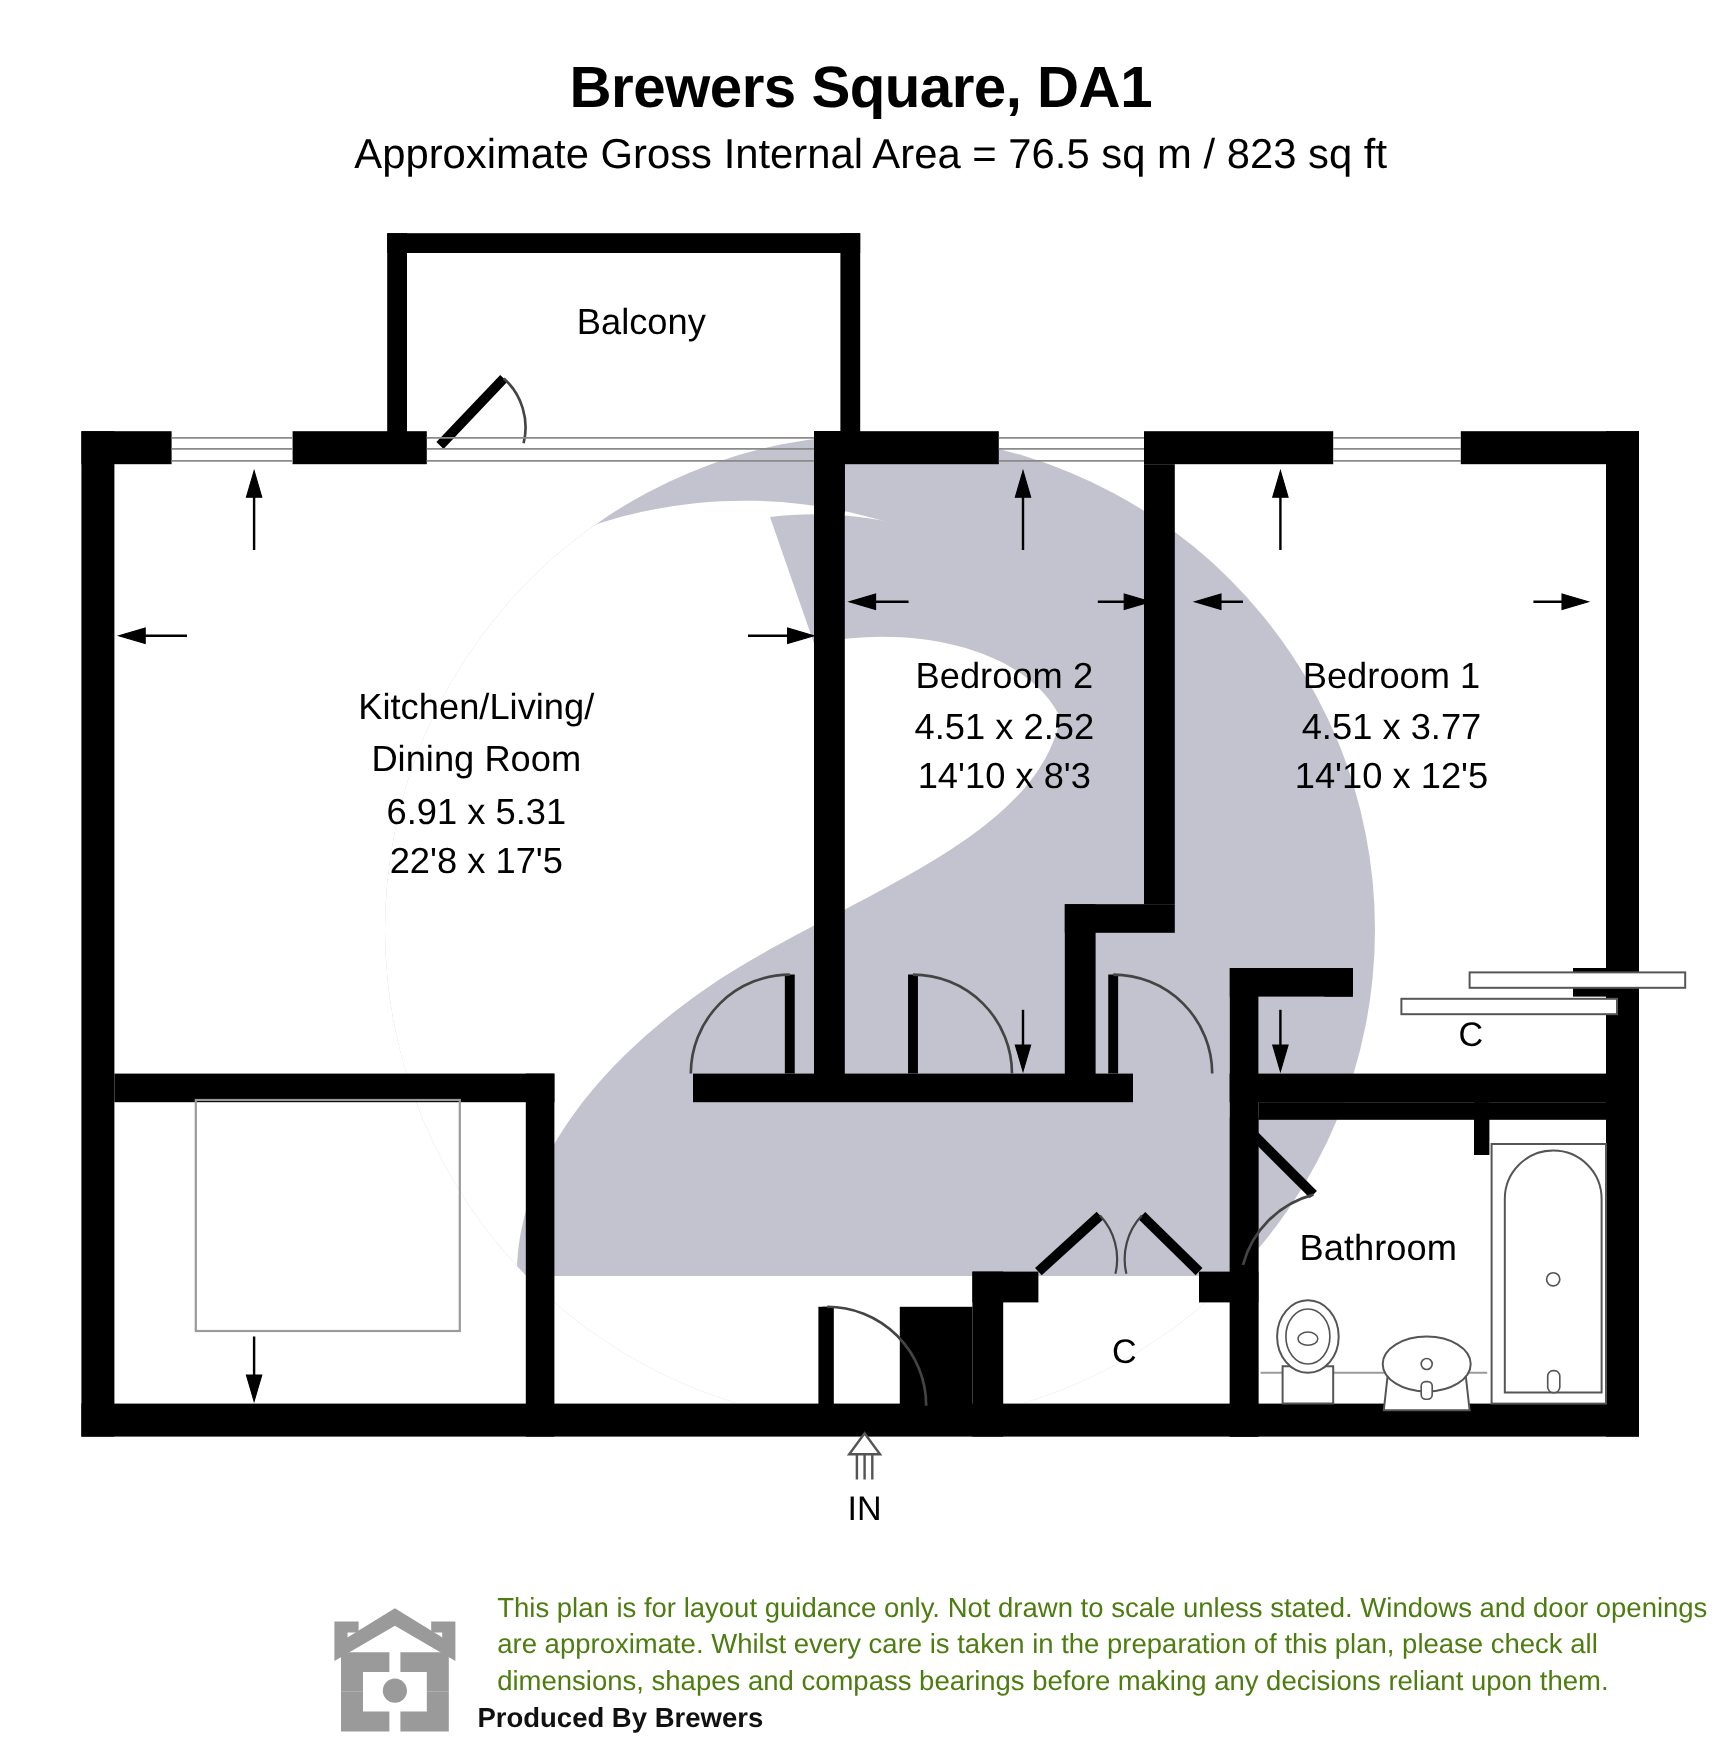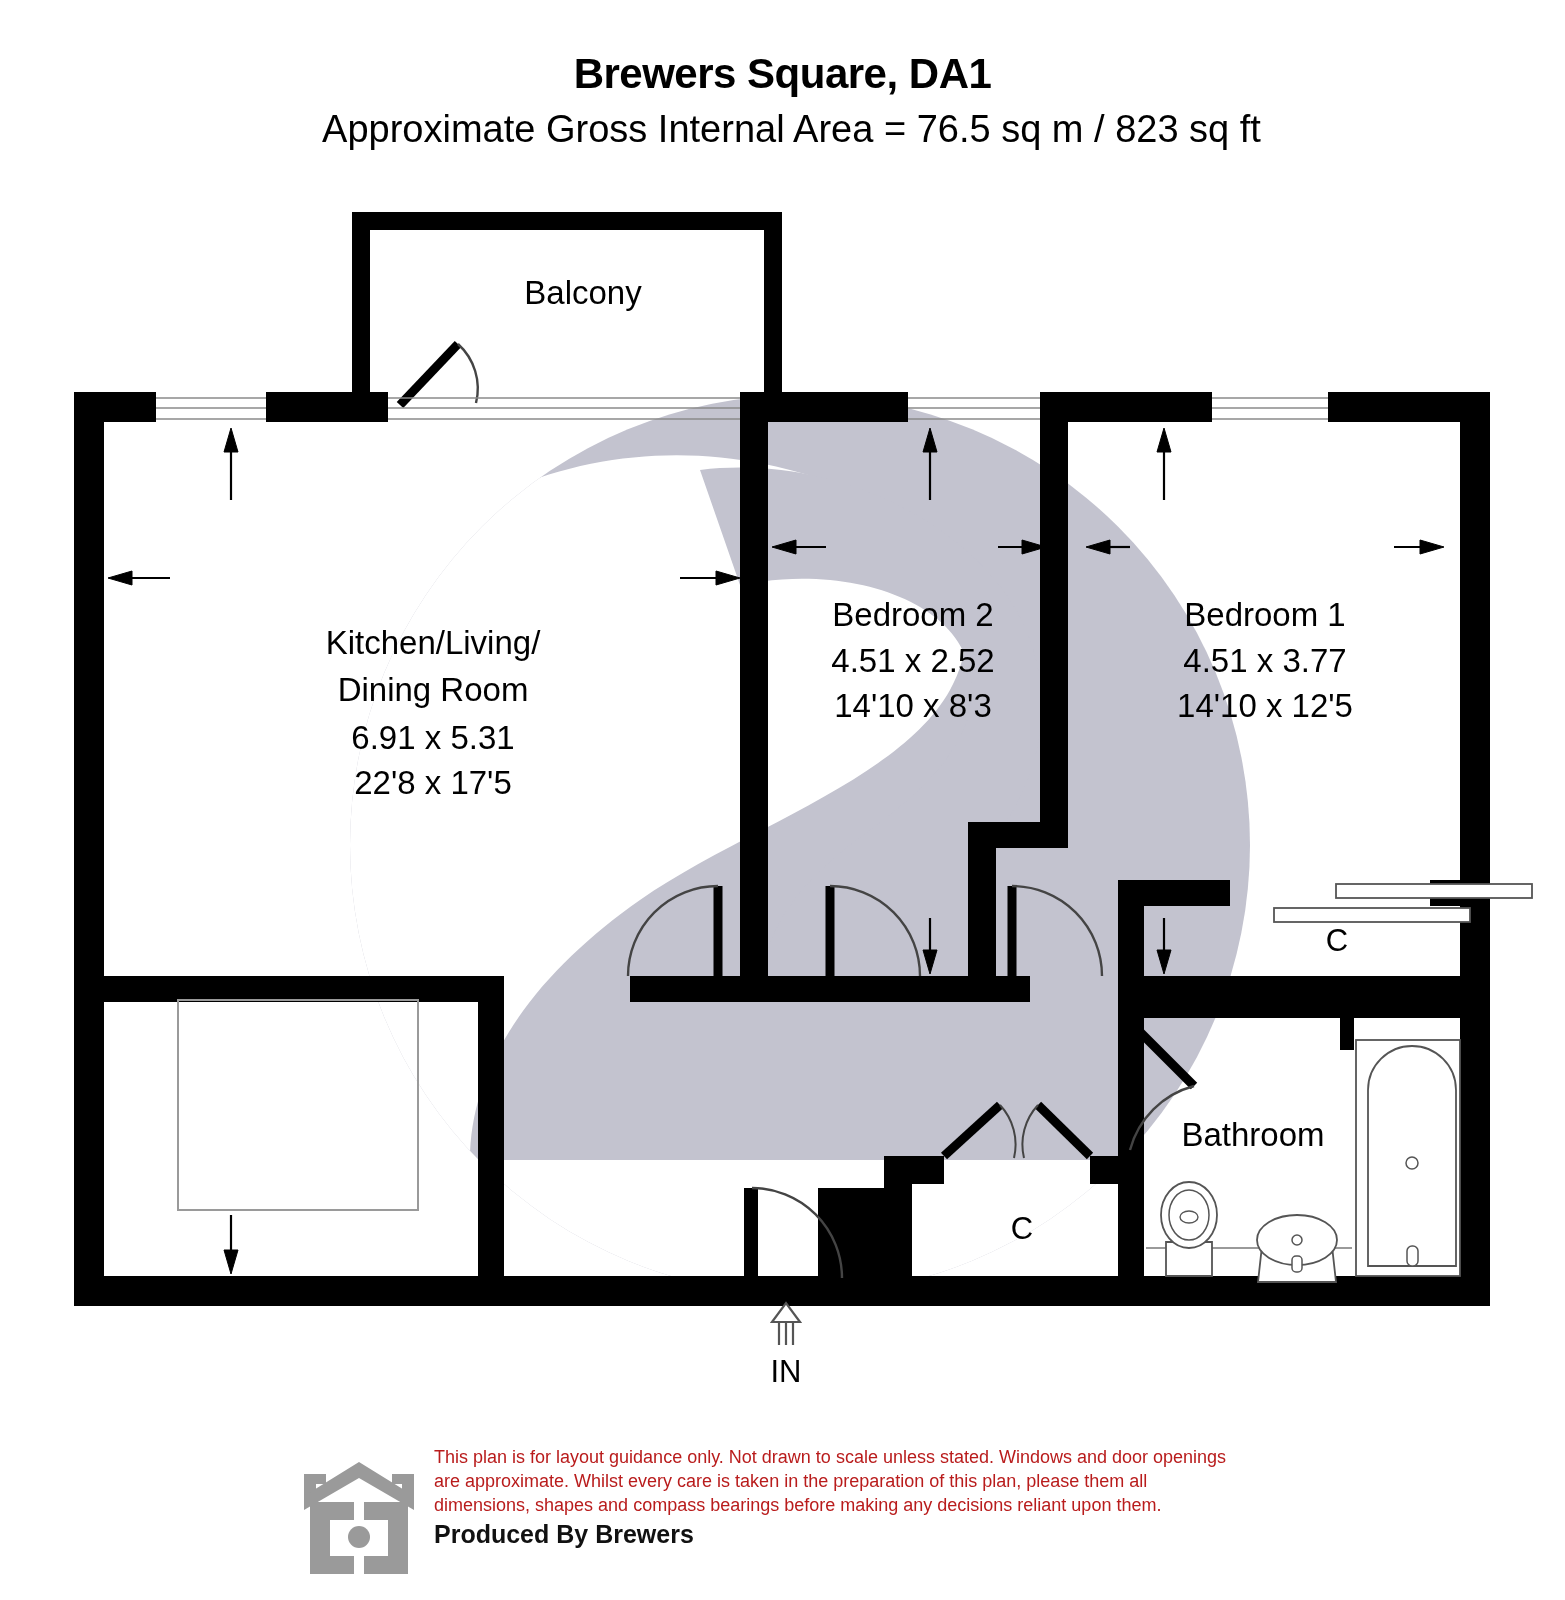--- a/index.html
+++ b/index.html
@@ -17,21 +17,21 @@
   }
 
   
   #header {
     width: 100%;
     text-align: center;
     padding-top: 52px;
     box-sizing: border-box;
   }
   #plan-title {
-    font-size: 42px;
+    font-size: 53px;
     font-weight: bold;
     letter-spacing: -0.5px;
     line-height: 1.05;
     margin: 0;
   }
   #plan-subtitle {
     font-size: 38px;
     font-weight: normal;
     margin: 14px 0 0 0;
     line-height: 1.05;
@@ -113,24 +113,25 @@
     height: 120px;
   }
   #disclaimer {
     position: absolute;
     left: 434px;
     top: 22px;
     width: 1010px;
   }
   .disc-line {
     font-family: "Liberation Sans", sans-serif;
-    font-size: 18px;
+    font-size: 25px;
     line-height: 1.32;
-    color: #b91c1c;
+    color: #4d7c0f;
     white-space: nowrap;
+    margin-left: 18px;
   }
   #produced-by {
     font-family: "Liberation Sans", sans-serif;
     font-size: 25px;
     font-weight: bold;
     color: #111111;
     margin-top: 3px;
   }
 </style>
 </head>
@@ -397,18 +398,18 @@
       <path d="M 14 42 L 58 42 L 58 60 L 34 60 L 34 78 L 14 78 Z"></path>
       <path d="M 112 42 L 68 42 L 68 60 L 92 60 L 92 78 L 112 78 Z"></path>
       <path d="M 14 78 L 34 78 L 34 96 L 58 96 L 58 114 L 14 114 Z"></path>
       <path d="M 112 78 L 92 78 L 92 96 L 68 96 L 68 114 L 112 114 Z"></path>
       <circle cx="63" cy="77" r="11"></circle>
     </g>
   </svg>
 
   <div id="disclaimer">
     <div class="disc-line">This plan is for layout guidance only. Not drawn to scale unless stated. Windows and door openings</div>
-    <div class="disc-line">are approximate. Whilst every care is taken in the preparation of this plan, please them all</div>
+    <div class="disc-line">are approximate. Whilst every care is taken in the preparation of this plan, please check all</div>
     <div class="disc-line">dimensions, shapes and compass bearings before making any decisions reliant upon them.</div>
     <div id="produced-by">Produced By Brewers</div>
   </div>
 
 </div>
 
 </body></html>

